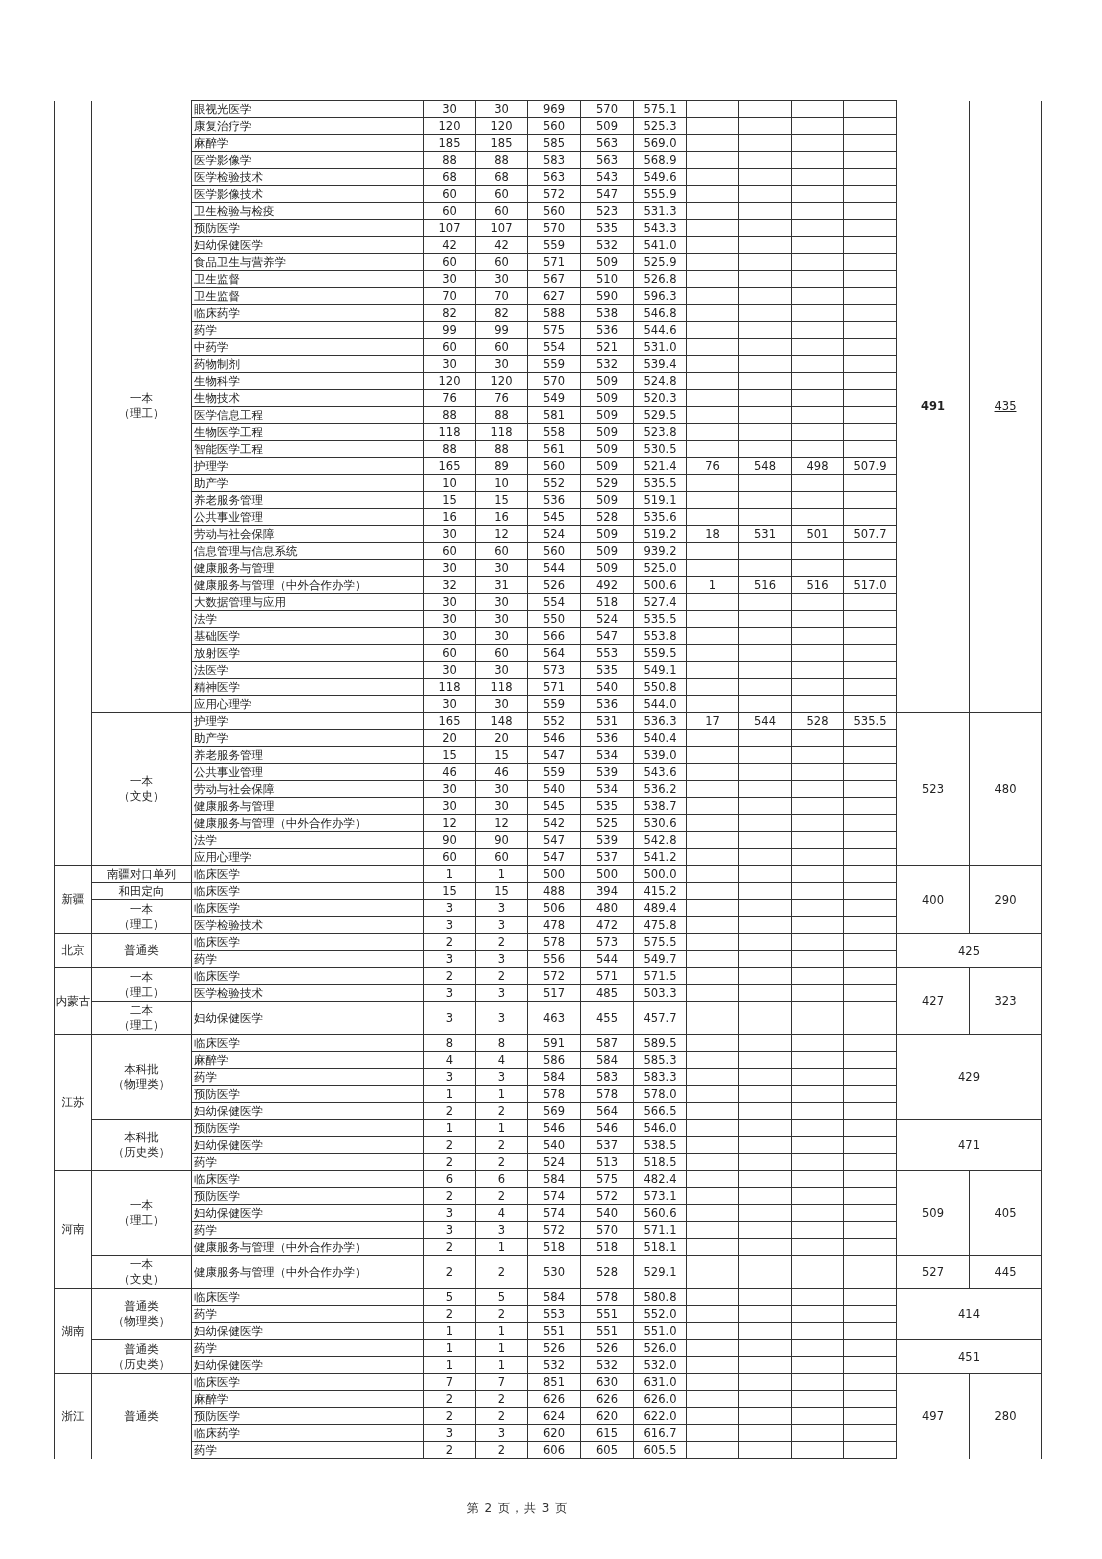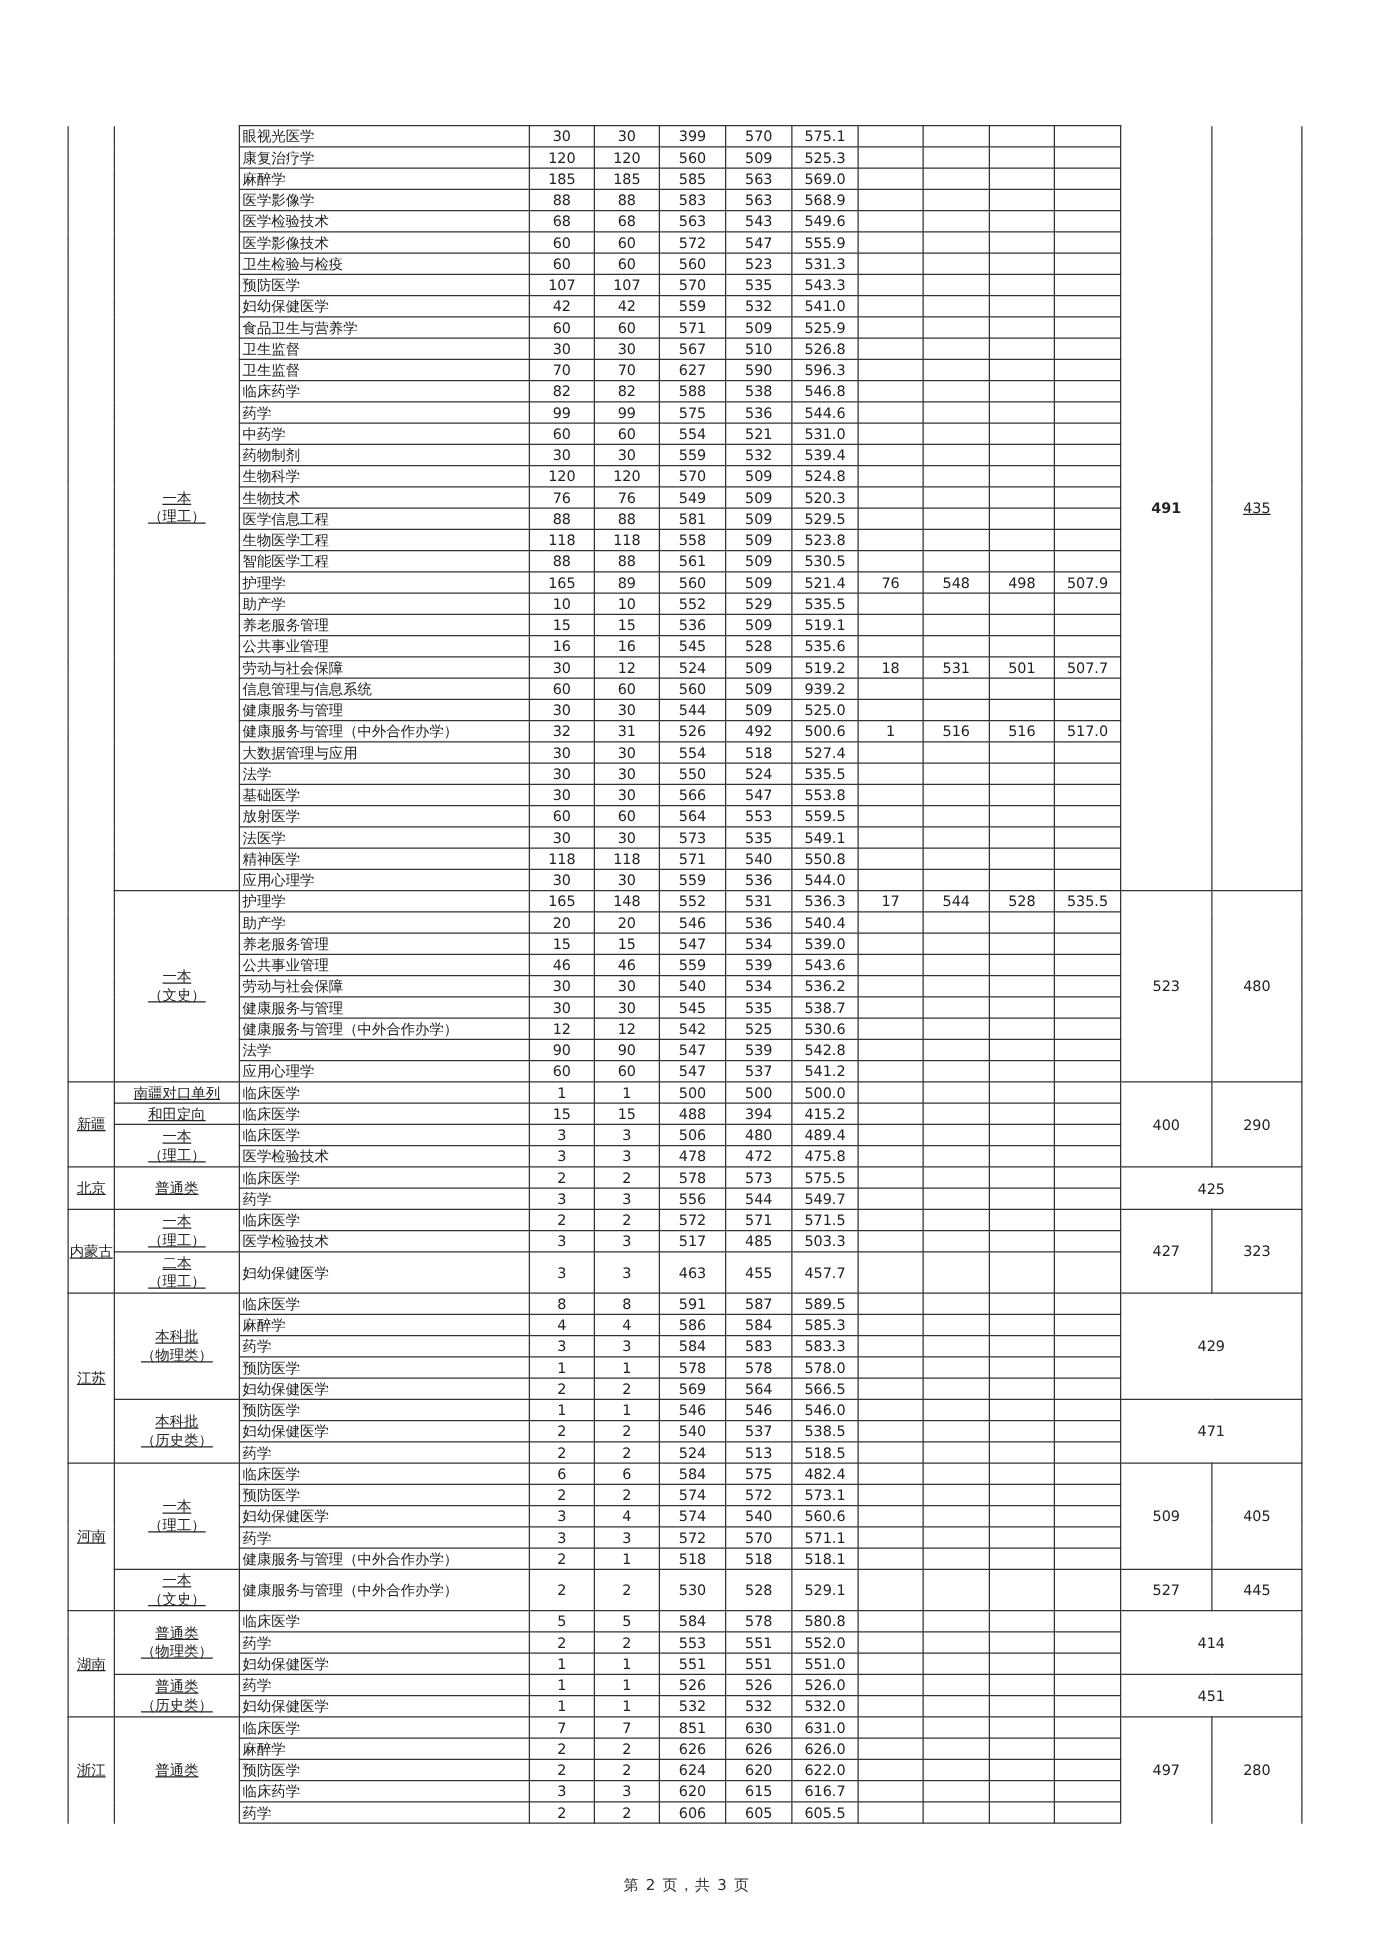--- a/index.html
+++ b/index.html
@@ -1,22 +1,22 @@
 <!DOCTYPE html>
 <html><head>
 <meta charset="utf-8">
 <style>
   html,body{margin:0;padding:0;background:#fff;}
   body{width:1102px;height:1559px;position:relative;font-family:"DejaVu Sans","Liberation Sans",sans-serif;color:#222;}
   #sheet{position:absolute;left:54px;top:100px;border-collapse:collapse;table-layout:fixed;font-size:11.5px;}
   #sheet td{border:1px solid #333;padding:0;height:16px;line-height:16px;text-align:center;white-space:nowrap;overflow:hidden;}
   #sheet td.major{text-align:left;padding-left:2px;}
-  #sheet td.prov, #sheet td.batch{line-height:15px;white-space:normal;text-decoration:underline;}
+  #sheet td.prov, #sheet td.batch{line-height:15px;white-space:normal;}
   #sheet tr.tall td{height:32px;}
-  .footer{position:absolute;top:1500px;left:0;width:1035px;text-align:center;font-size:12px;color:#333;letter-spacing:1px;padding-left:32px;}
+  .footer{position:absolute;top:1500px;left:0;width:1035px;text-align:center;font-size:12px;color:#333;letter-spacing:1px;}
 </style>
 </head>
 <body>
 
 <table id="sheet">
   <colgroup>
     <col style="width:37px">
       <col style="width:100px">
       <col style="width:232px">
     <col style="width:52px">
@@ -31,21 +31,21 @@
     <col style="width:73px">
       <col style="width:72px">
   </colgroup>
   <tbody id="tbody">
       <tr>
         <td class="prov" rowspan="45" style="border-top: none;"></td>
         <td class="batch" rowspan="36" style="border-top: none;">一本<br>（理工）</td>
         <td class="major">眼视光医学</td>
         <td>30</td>
         <td>30</td>
-        <td>399</td>
+        <td>969</td>
         <td>570</td>
         <td>575.1</td>
         <td></td>
         <td></td>
         <td></td>
         <td></td>
         <td rowspan="36" style="border-top: none; font-weight: bold;">491</td>
         <td rowspan="36" style="border-top: none; text-decoration: underline;">435</td>
       </tr>
       <tr>

